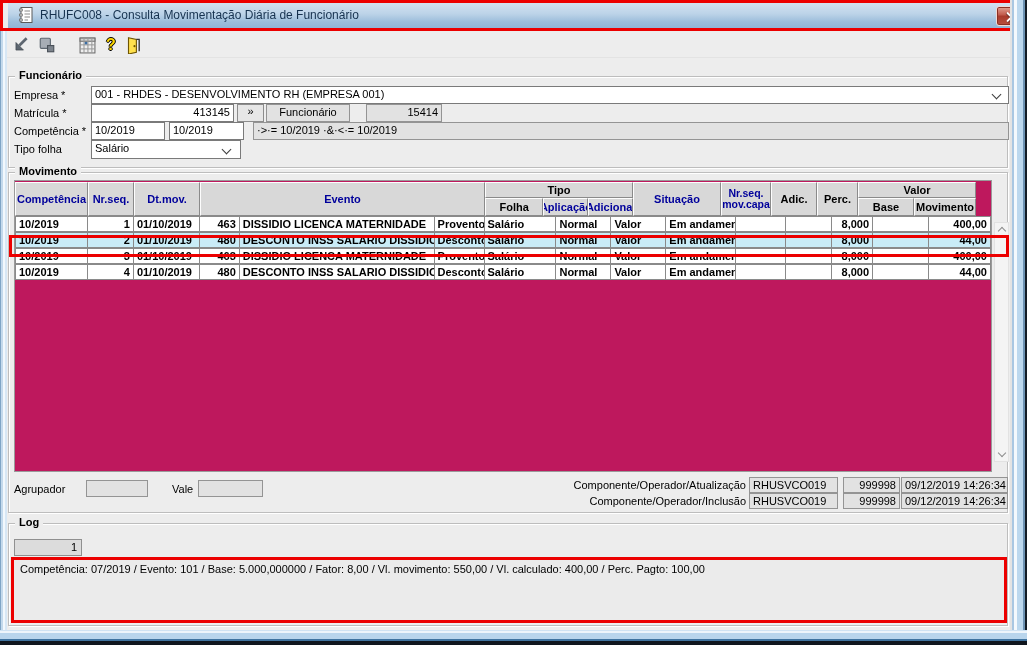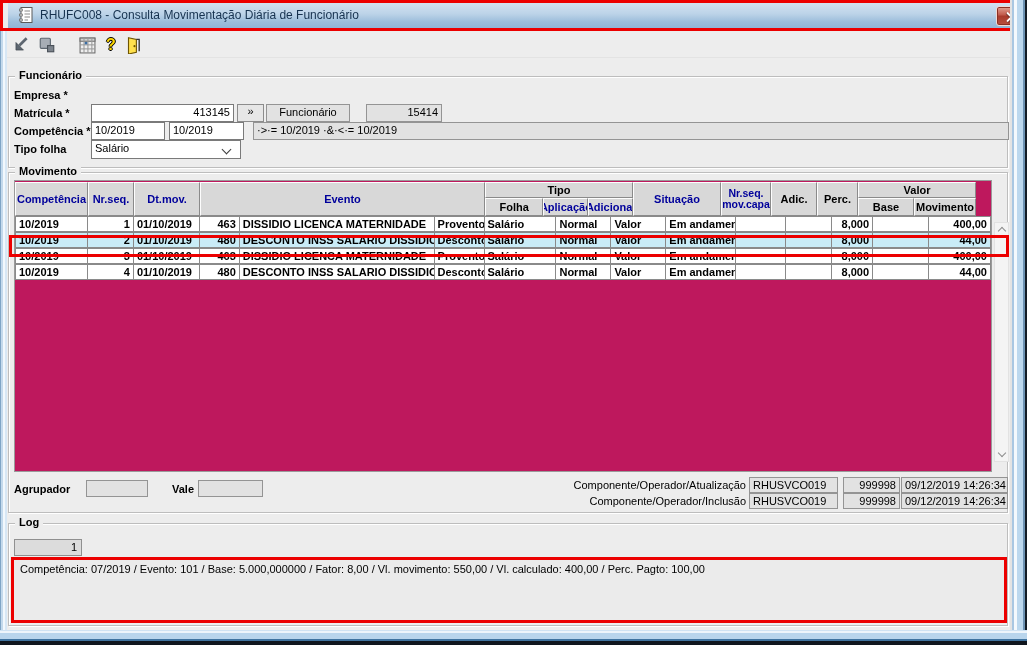--- a/index.html
+++ b/index.html
@@ -32,21 +32,21 @@
           justify-content:center; cursor:pointer; }
   .qmark { font-size:16px; font-weight:bold; color:#ffd800;
            text-shadow:-1px 0 #000,1px 0 #000,0 -1px #000,0 1px #000; }
 
   
   .group { position:absolute; border:1px solid #bdbdbd;
            box-shadow:inset 1px 1px 0 #fff,1px 1px 0 #fff; }
   .group-label { position:absolute; top:-8px; left:6px; background:#ededed; padding:0 4px;
                  font-weight:bold; }
 
-  .flabel { position:absolute; white-space:nowrap;font-weight:bold; }
+  .flabel { position:absolute; white-space:nowrap; }
   .field  { position:absolute; background:#fff; border:1px solid #7a7a7a; padding:1px 3px;
             white-space:nowrap; overflow:hidden; }
   .field.gray { background:#e2e2e2; border-color:#949494; }
   .field.right { text-align:right; }
   .combo  { position:absolute; background:#fff; border:1px solid #7a7a7a; padding:1px 3px;
             white-space:nowrap; overflow:hidden; }
   .chev { position:absolute; width:7px; height:7px; border-right:1.4px solid #3c3c3c;
           border-bottom:1.4px solid #3c3c3c; transform:rotate(45deg); }
   .btn  { position:absolute; background:#e6e6e6; border:1px solid #8c8c8c; text-align:center;
           cursor:pointer; }
@@ -163,20 +163,24 @@
         <path d="M11 3 H13.5 V13.5" fill="none" stroke="#333" stroke-width="1.2"></path>
         <circle cx="9.3" cy="9" r=".9" fill="#6e5500"></circle>
       </svg>
     </div>
   </div>
 
   <div class="group" style="left:8px;top:76px;width:1000px;height:92px">
     <span class="group-label">Funcionário</span>
 
     <span class="flabel" style="left:5px;top:12px">Empresa *</span>
+    <div class="combo" style="left:82px;top:9px;width:918px;height:18px">
+      <span>001 - RHDES - DESENVOLVIMENTO RH (EMPRESA 001)</span>
+      <span class="chev" style="right:8px;top:4px"></span>
+    </div>
 
     <span class="flabel" style="left:5px;top:30px">Matrícula *</span>
     <div class="field right" style="left:82px;top:27px;width:143px;height:18px">413145</div>
     <div class="btn" style="left:228px;top:27px;width:27px;height:18px">»</div>
     <div class="field gray" style="left:257px;top:27px;width:84px;height:18px;text-align:center">Funcionário</div>
     <div class="field gray right" style="left:357px;top:27px;width:76px;height:18px">15414</div>
 
     <span class="flabel" style="left:5px;top:48px">Competência *</span>
     <div class="field" style="left:82px;top:45px;width:74px;height:18px">10/2019</div>
     <div class="field" style="left:160px;top:45px;width:75px;height:18px">10/2019</div>

